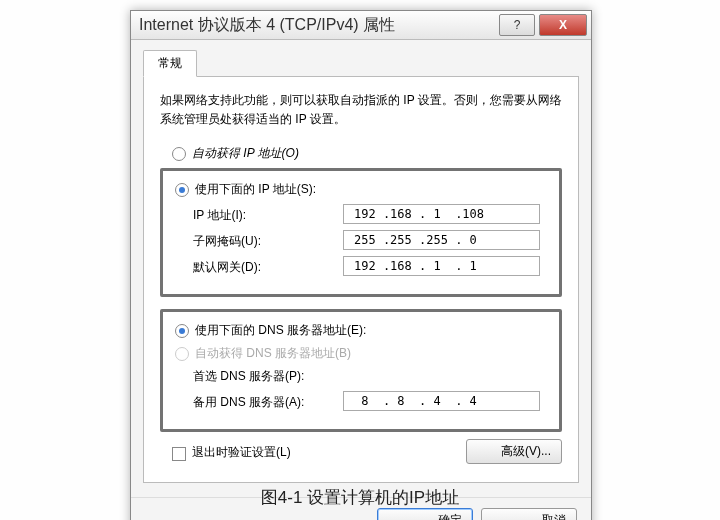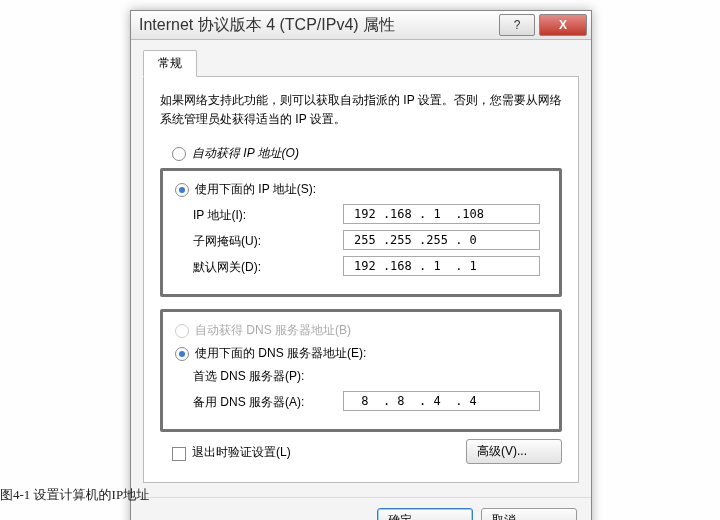--- a/index.html
+++ b/index.html
@@ -136,42 +136,42 @@
     margin-right: 6px;
   }
   .adv-btn-row { display:flex; justify-content:flex-end; margin-top: -22px; margin-bottom: 6px; }
   .btn {
     min-width: 74px;
     padding: 3px 10px;
     background: linear-gradient(to bottom, #fdfdfd, #e3e3e3);
     border: 1px solid #999;
     border-radius: 3px;
     font-size: 12px;
-    text-align: left;
+    text-align: right;
   }
   .btn-primary {
     border: 1px solid #3a7bd5;
     box-shadow: 0 0 0 1px #9ecbff inset;
   }
   .dialog-buttons {
     display: flex;
     justify-content: flex-end;
     gap: 8px;
     padding: 10px 14px;
     background: #f4f4f4;
     border-top: 1px solid #ddd;
   }
   .caption {
     position: absolute;
     left: 0;
     width: 720px;
     top: 486px;
-    text-align: left;
-    font-family: Liberation Serif, serif;
-    font-size: 13px;
+    text-align: center;
+    font-family: Liberation Sans, sans-serif;
+    font-size: 17px;
     color: #222;
   }
 </style>
 </head>
 <body>
 
 <div class="dialog">
   <div class="titlebar">
     <span class="titlebar-text">Internet 协议版本 4 (TCP/IPv4) 属性</span>
     <div class="titlebar-buttons">
@@ -213,26 +213,26 @@
           <span class="ip-box">255 .255 .255 . 0</span>
         </div>
         <div class="field-row">
           <span class="field-label">默认网关(D):</span>
           <span class="ip-box">192 .168 . 1  . 1</span>
         </div>
       </div>
 
       <div class="group">
         <div class="radio-row">
+          <span class="radio radio-checked"></span>
+          <span>使用下面的 DNS 服务器地址(E):</span>
+        </div>
+        <div class="radio-row">
           <span class="radio radio-disabled"></span>
           <span class="radio-label-disabled">自动获得 DNS 服务器地址(B)</span>
-        </div>
-        <div class="radio-row">
-          <span class="radio radio-checked"></span>
-          <span>使用下面的 DNS 服务器地址(E):</span>
         </div>
         <div class="field-row">
           <span class="field-label">首选 DNS 服务器(P):</span>
         </div>
         <div class="field-row">
           <span class="field-label">备用 DNS 服务器(A):</span>
           <span class="ip-box"> 8  . 8  . 4  . 4</span>
         </div>
       </div>
 

